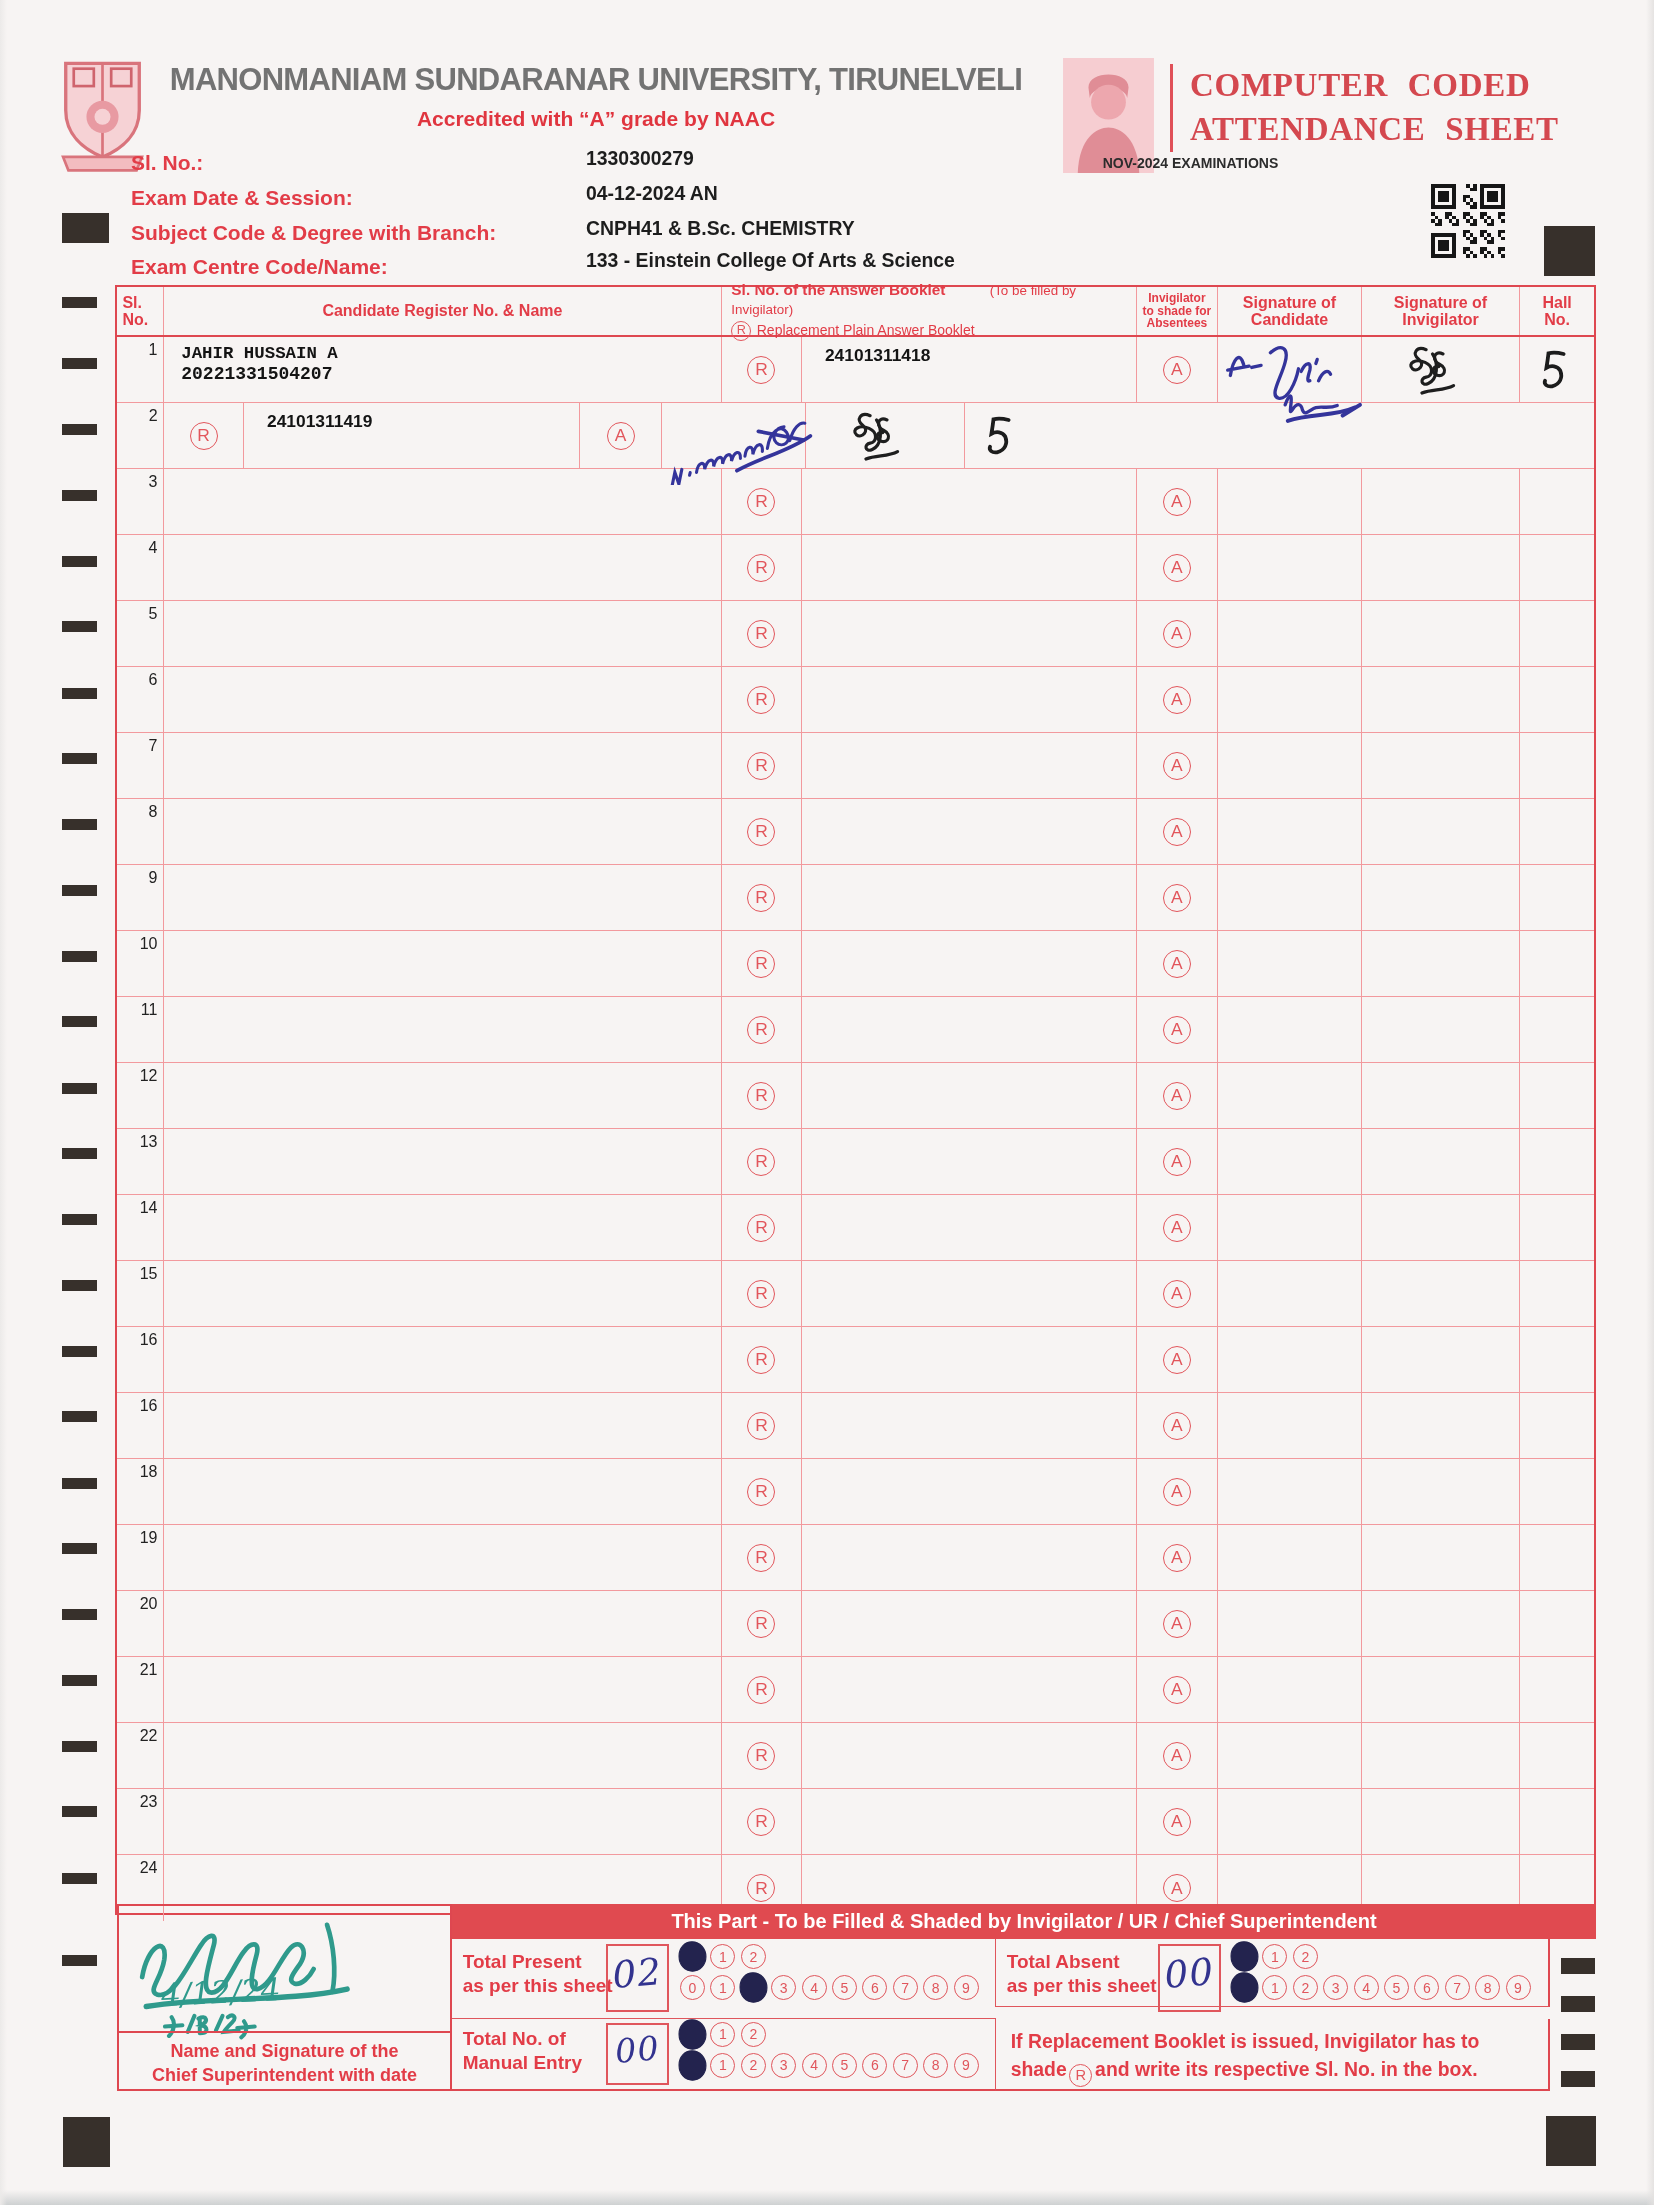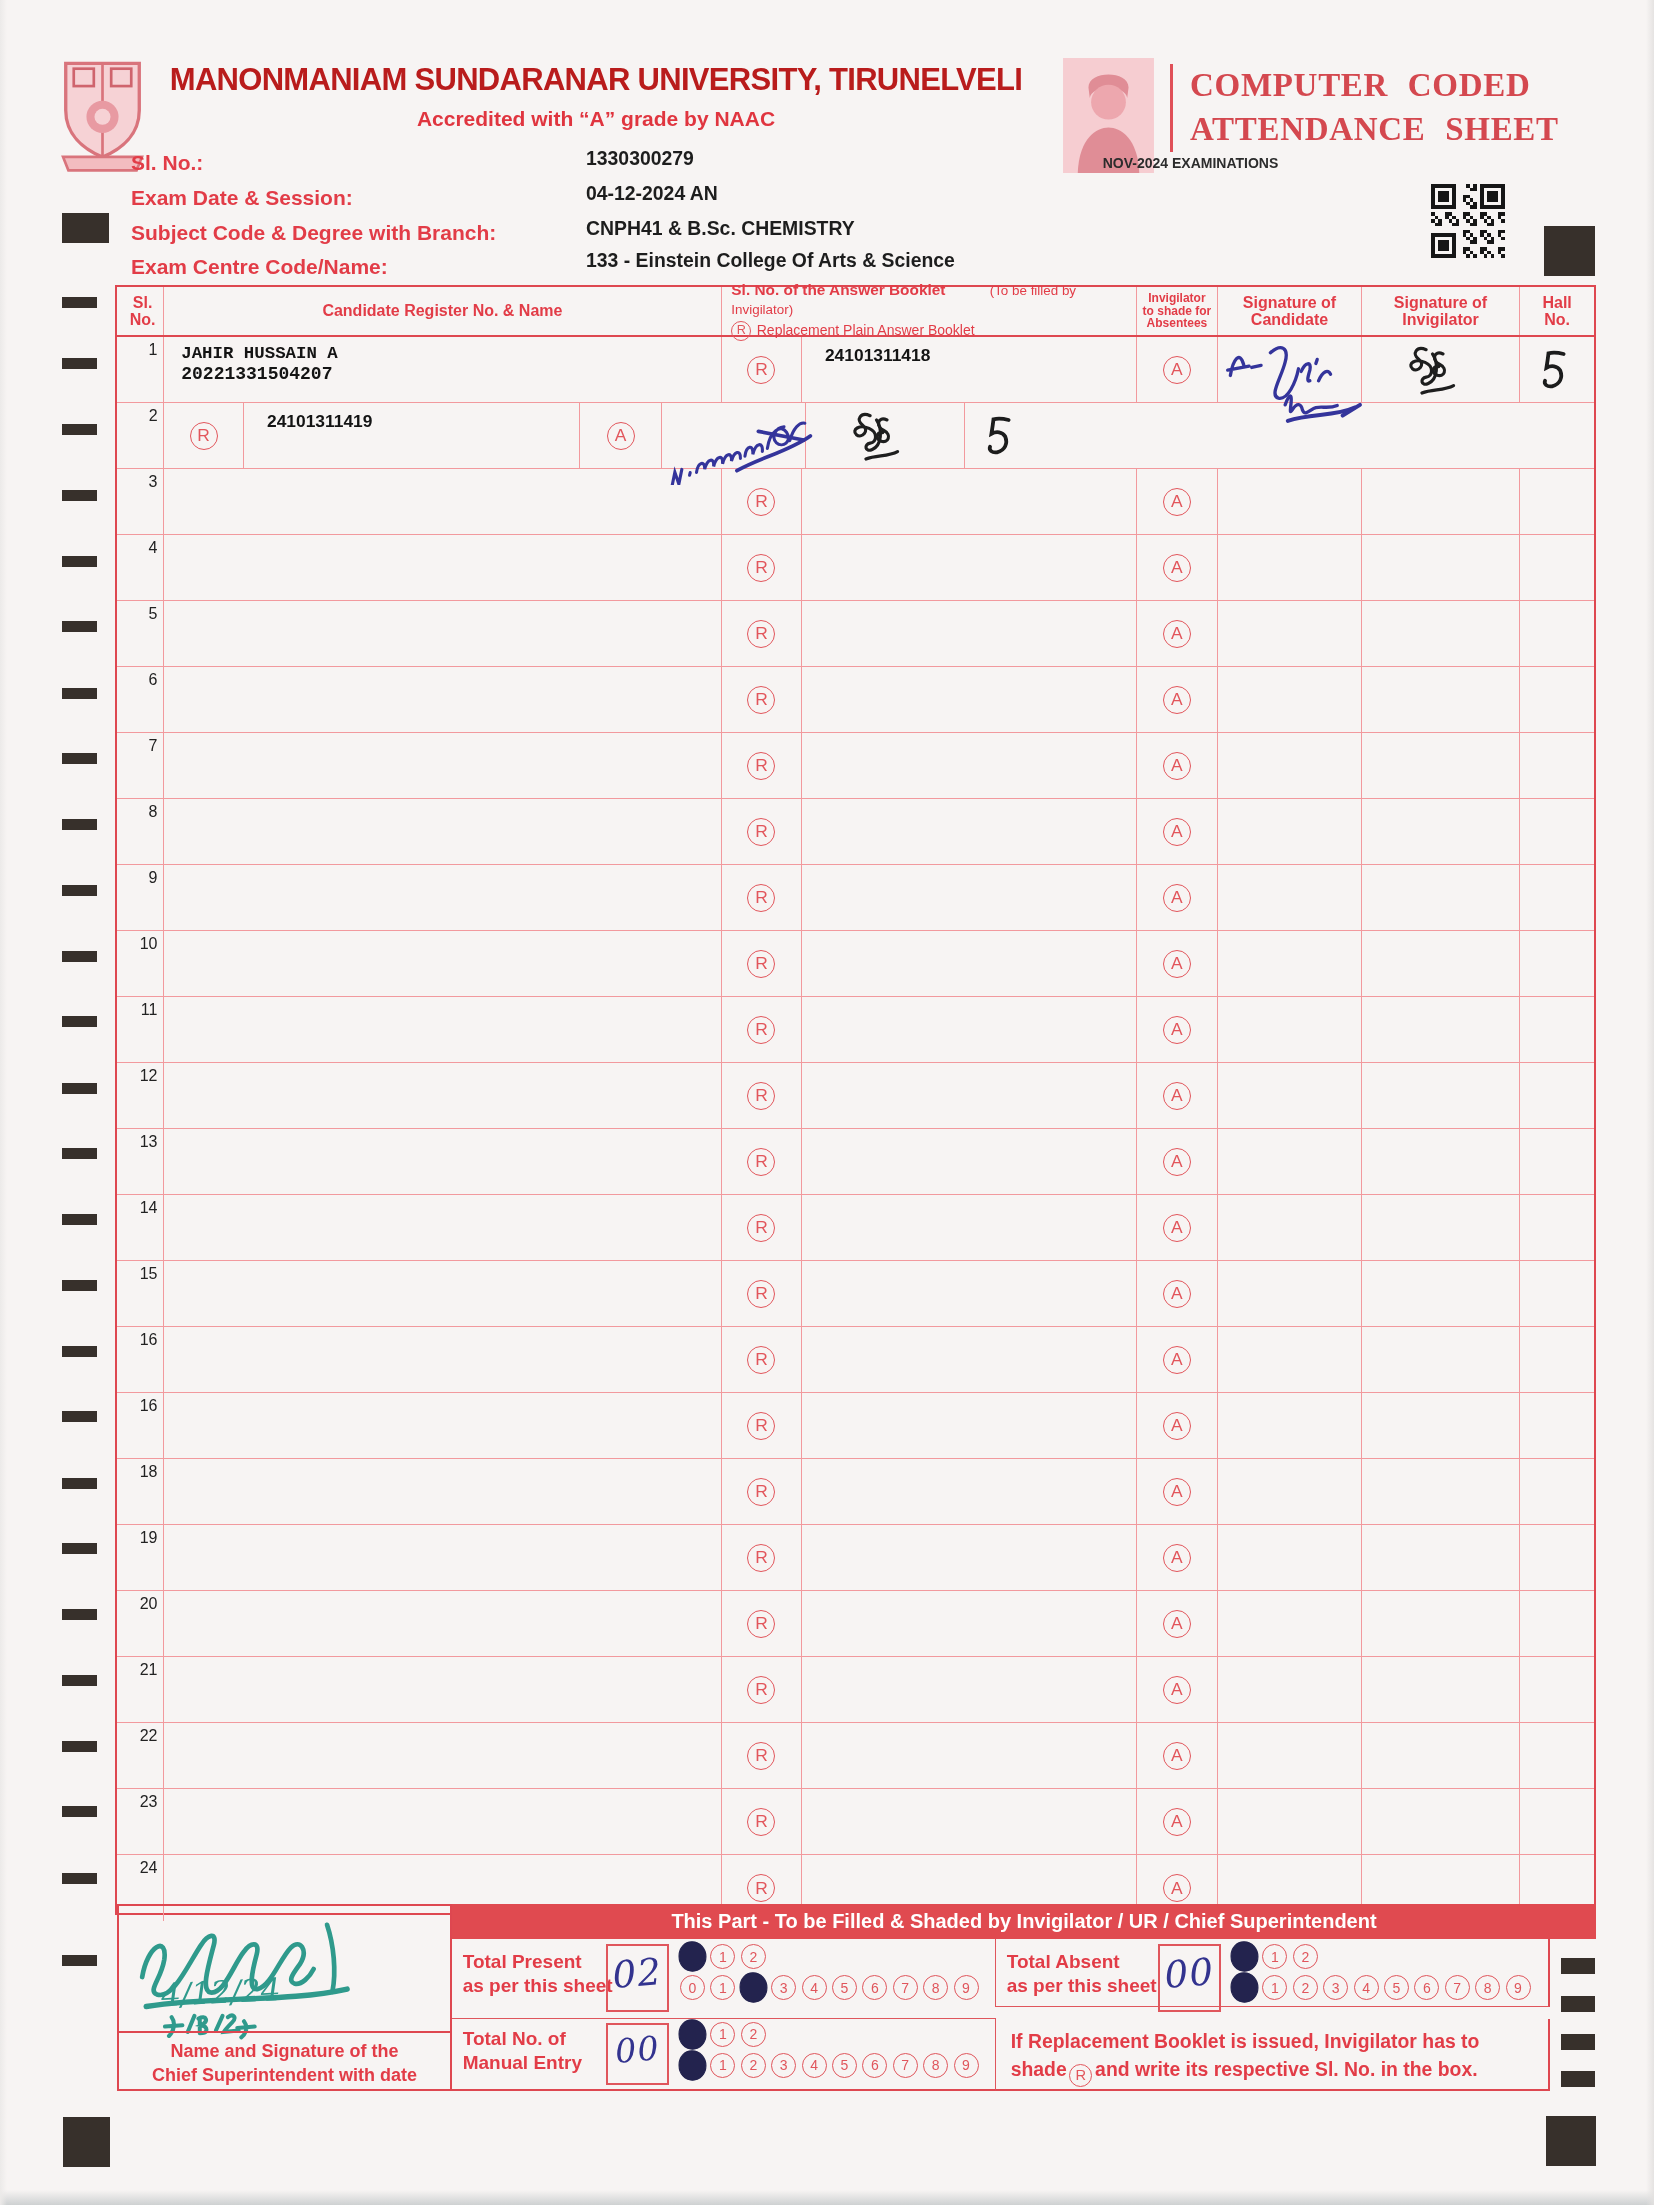--- a/index.html
+++ b/index.html
@@ -21,21 +21,21 @@
     --mark:#37302b;         
   }
   
   .edge-bottom{left:0;bottom:0;width:100%;height:14.7px;background:linear-gradient(to bottom,rgba(205,207,208,0),#ced1d2);}
   .edge-right{top:0;right:0;width:9.4px;height:100%;background:linear-gradient(to left,#e3e1e0,rgba(227,225,224,0));}
   .edge-left{top:0;left:0;width:6.7px;height:100%;background:linear-gradient(to right,#eceae9,rgba(236,234,233,0));}
 
   
   .crest{left:59px;top:58px;width:87px;height:117px;}
   .uni-title{left:146px;top:62px;width:900px;text-align:center;
-    font-size:31px;font-weight:bold;letter-spacing:-0.7px;color:#b91c1c;white-space:nowrap;}
+    font-size:31px;font-weight:bold;letter-spacing:-0.7px;color:#737373;white-space:nowrap;}
   .accred{left:146px;top:107px;width:900px;text-align:center;
     font-size:21px;font-weight:bold;color:#e0353f;}
   .portrait{left:1063px;top:58px;width:91px;height:115px;}
   .vline{left:1170px;top:64px;width:2.7px;height:88px;background:#e05058;}
   .sheet-title{left:1190px;top:63px;width:442px;
     font-family:"Liberation Serif", serif;font-weight:bold;color:#d4484f;
     font-size:33px;line-height:44px;letter-spacing:0.7px;word-spacing:10.7px;white-space:nowrap;}
   .nov{left:1090px;top:155px;width:201px;font-size:14px;font-weight:bold;color:#2c2c2c;text-align:center;}
 
   .field-label{color:var(--redtxt);font-weight:bold;font-size:21px;white-space:nowrap;}
@@ -47,21 +47,21 @@
   
   *{box-sizing:border-box;}
   .table{left:115px;top:285px;width:1481px;height:1630px;border:2px solid var(--red);background:transparent;}
   .thead{display:flex;height:50px;border-bottom:2px solid var(--red);color:var(--redtxt);}
   .thead .c{display:flex;flex-direction:column;align-items:center;justify-content:center;
     font-weight:bold;font-size:16px;line-height:17.4px;text-align:center;}
   .c{border-right:1.3px solid var(--pink);height:100%;position:relative;}
   .c:last-child{border-right:none;}
   .w-sl{width:47px;} .w-cand{width:560px;} .w-book{width:416px;}
   .w-shade{width:82px;} .w-sigc{width:144px;} .w-sigi{width:159px;} .w-hall{width:74px;}
-  .thead .w-sl{align-items:center;padding-left:5.4px;}
+  .thead .w-sl{align-items:flex-start;padding-left:5.4px;}
   .book-head{align-items:flex-start !important;padding-left:9.4px;text-align:left !important;}
   .book-head .l1{font-size:15.4px;}
   .book-head .l1 .note{font-weight:normal;font-size:13.4px;margin-left:40px;}
   .book-head .l2{font-weight:normal;font-size:14px;margin-top:2.7px;display:flex;align-items:center;gap:5.4px;}
   .shade-head{font-size:12px !important;line-height:12.7px !important;}
   .trow{display:flex;height:66px;border-bottom:1.3px solid var(--pink);}
   .trow:last-child{border-bottom:none;}
   .serial{position:absolute;top:4px;right:5.4px;font-size:16px;color:#222;}
   .cand-inner{padding:6.7px 0 0 17.4px;font-family:Liberation Mono, monospace;}
   .name{font-size:17.4px;font-weight:bold;color:#141414;}

